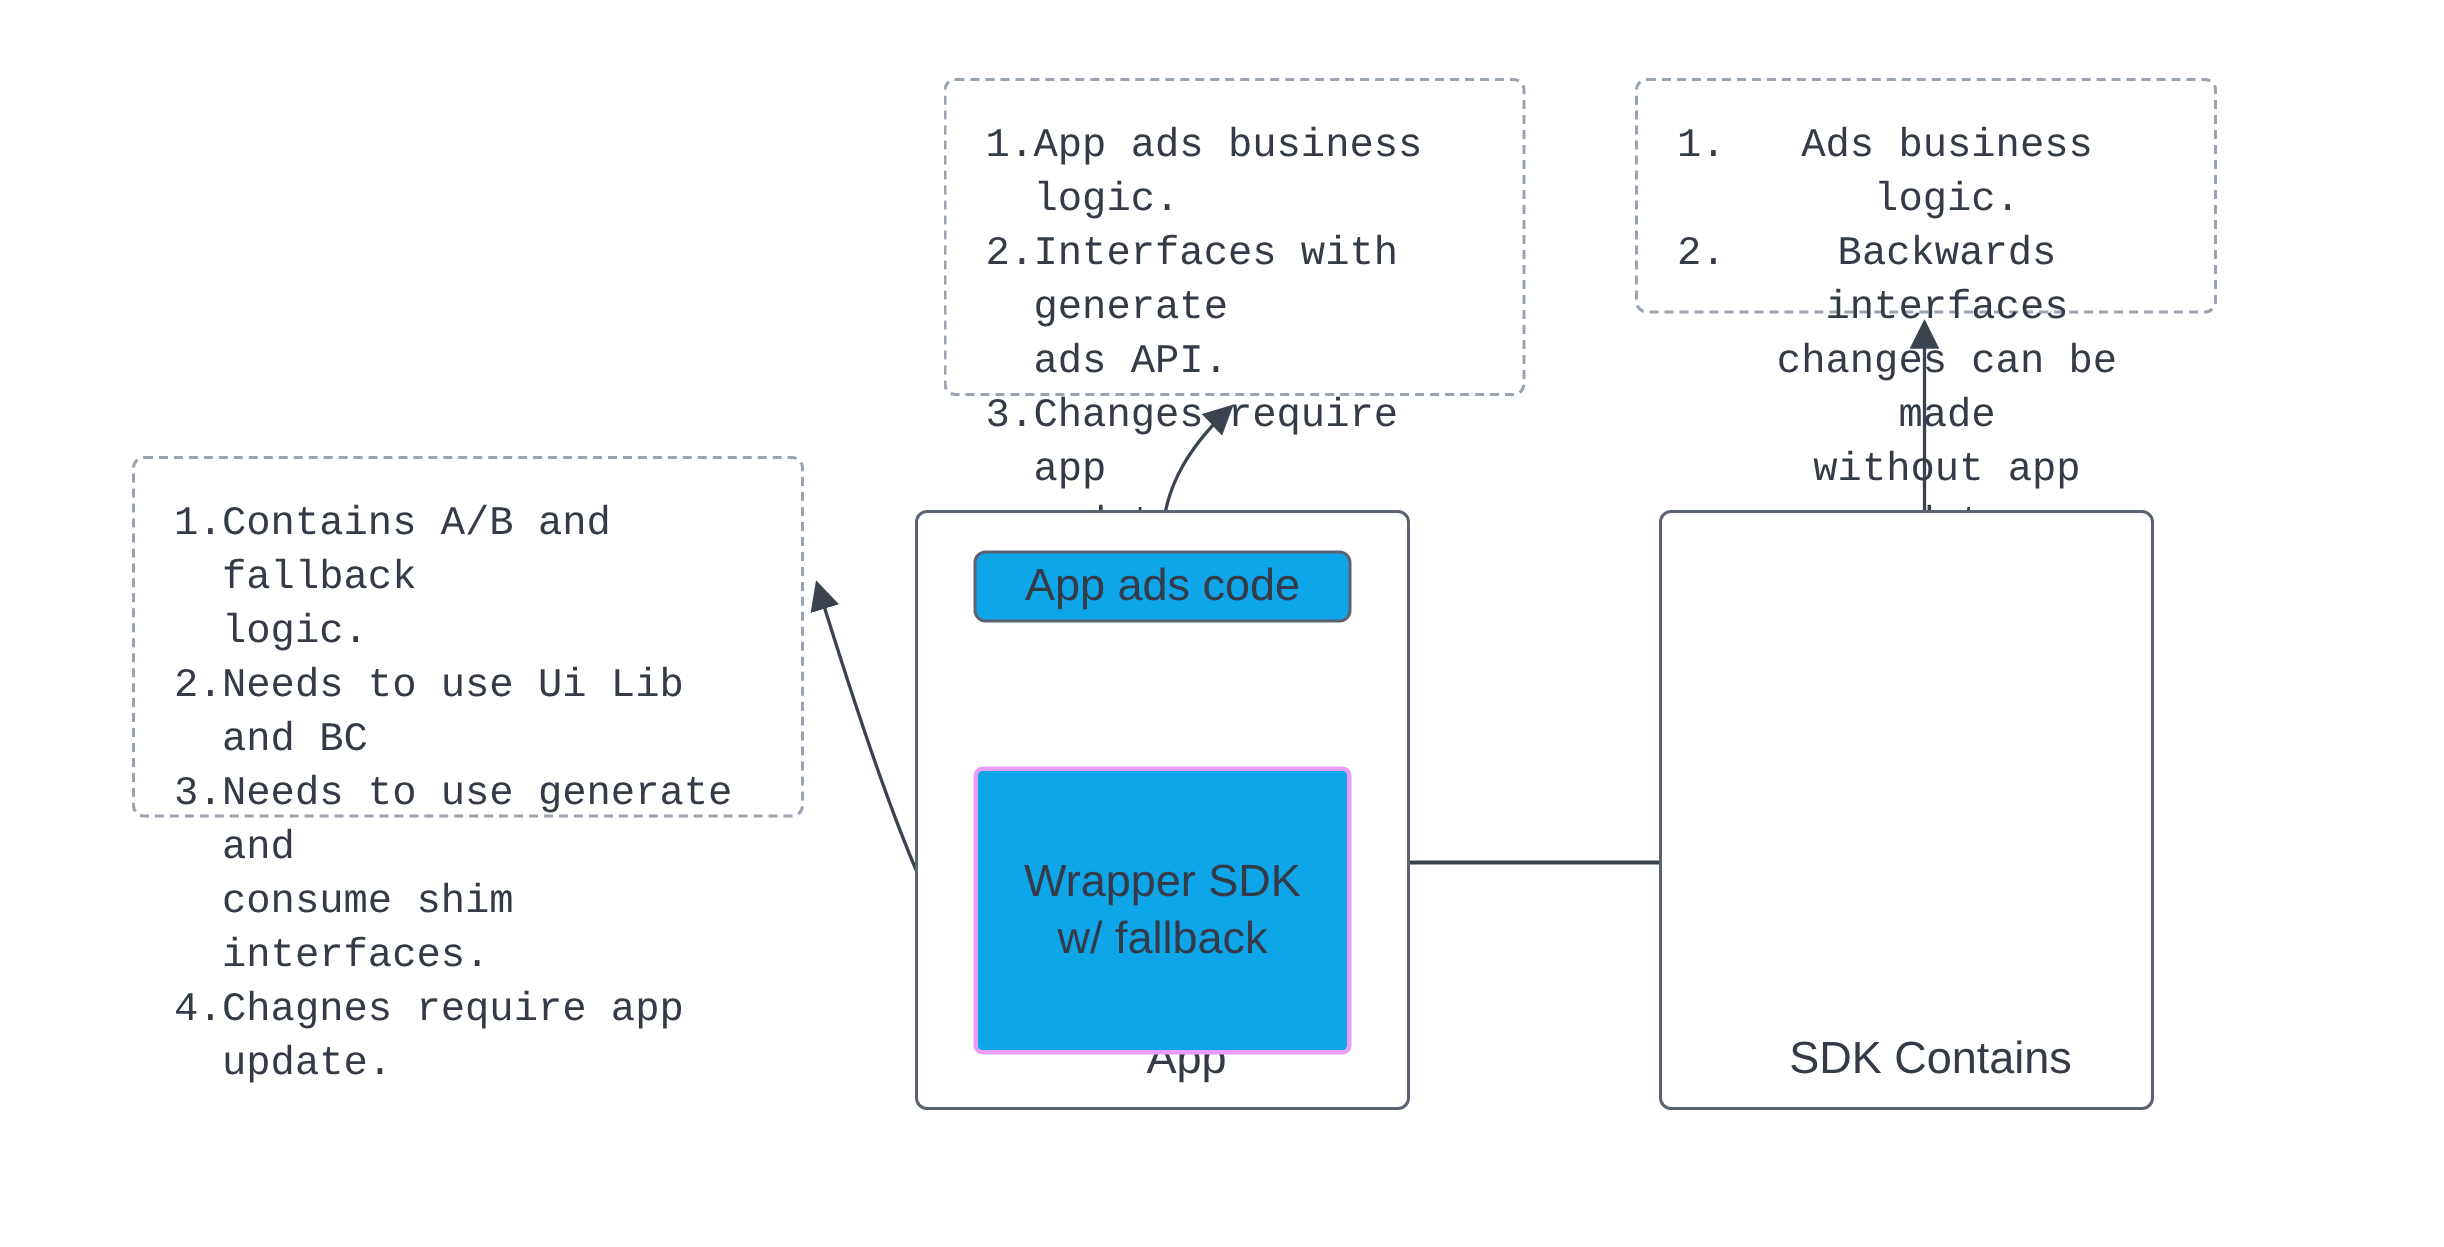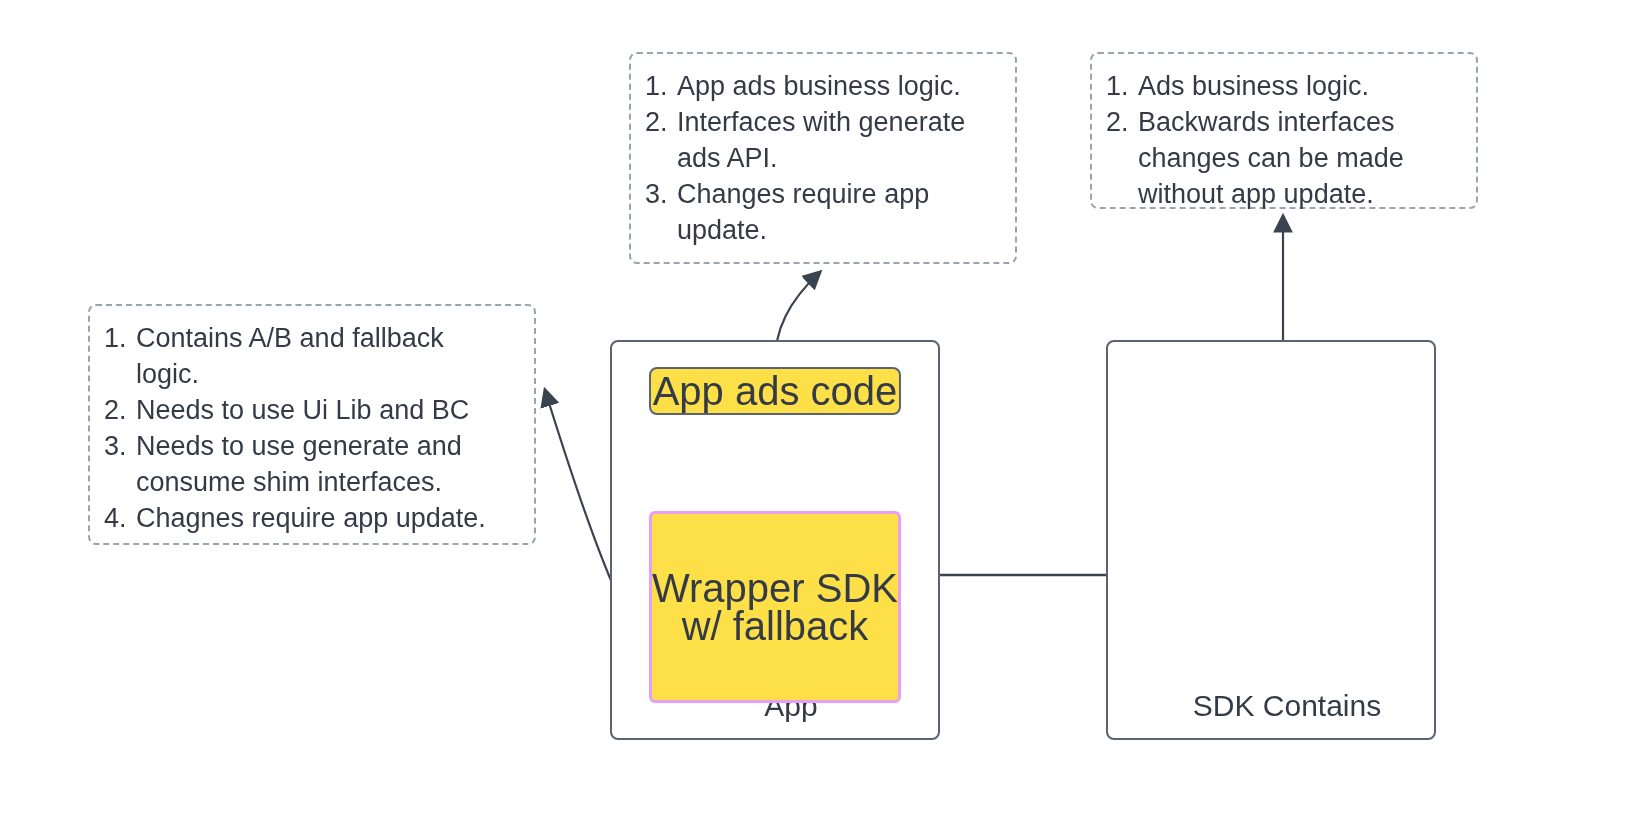--- a/index.html
+++ b/index.html
@@ -33,24 +33,25 @@
   
   .note {
     position: absolute;
     box-sizing: border-box;
     border: 2px dashed #9aa3b0;
     border-radius: 8px;
     background: #ffffff;
     padding: 14px 18px 14px 14px;
   }
   .note ol {
-    margin: 0;
+    margin: 12px;
     padding: 0;
     list-style: none;
     counter-reset: noteitem;
+    font-family: Liberation Mono, monospace;
   }
   .note li {
     counter-increment: noteitem;
     position: relative;
     padding-left: 32px;
     font-size: 27px;
     line-height: 36px;
     color: #343b47;
     white-space: pre-line;
   }
@@ -58,21 +59,21 @@
     content: counter(noteitem) ".";
     position: absolute;
     left: 0;
     top: 0;
     font-size: 27px;
     line-height: 36px;
     color: #343b47;
   }
 
   #note-app-ads   { left: 629px;  top: 52px;  width: 388px; height: 212px; }
-  #note-re-sdk    { left: 1090px; top: 52px;  width: 388px; height: 157px; }
+  #note-re-sdk    { left: 1090px; top: 52px;  width: 388px; height: 157px; text-align: center; }
   #note-wrapper   { left: 88px;   top: 304px; width: 448px; height: 241px; }
 
   
   .container-box {
     position: absolute;
     box-sizing: border-box;
     border: 2px solid #5b6372;
     border-radius: 8px;
     background: #ffffff;
   }
@@ -92,23 +93,23 @@
   }
 
   
   .inner-box {
     position: absolute;
     box-sizing: border-box;
     display: flex;
     align-items: center;
     justify-content: center;
     text-align: center;
-    background: #fde047;
+    background: #0ea5e9;
     border-radius: 8px;
-    font-size: 40px;
+    font-size: 30px;
     line-height: 38px;
     color: #343b47;
     white-space: pre-line;
   }
   #box-app-ads-code {
     left: 649px; top: 367px; width: 252px; height: 48px;
     border: 2px solid #5b6372;
   }
   #box-wrapper-sdk {
     left: 649px; top: 479px; width: 252px; height: 192px;

